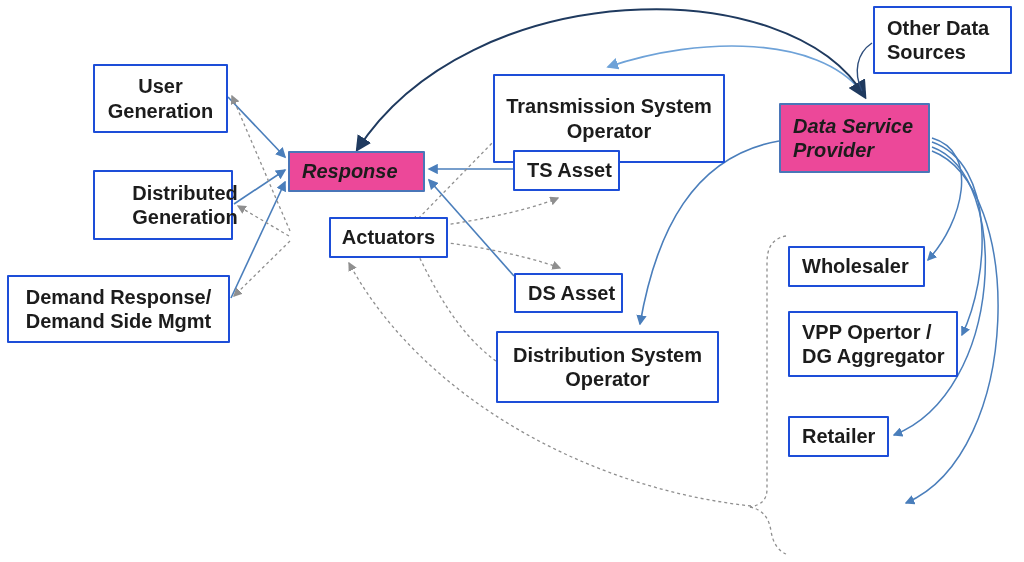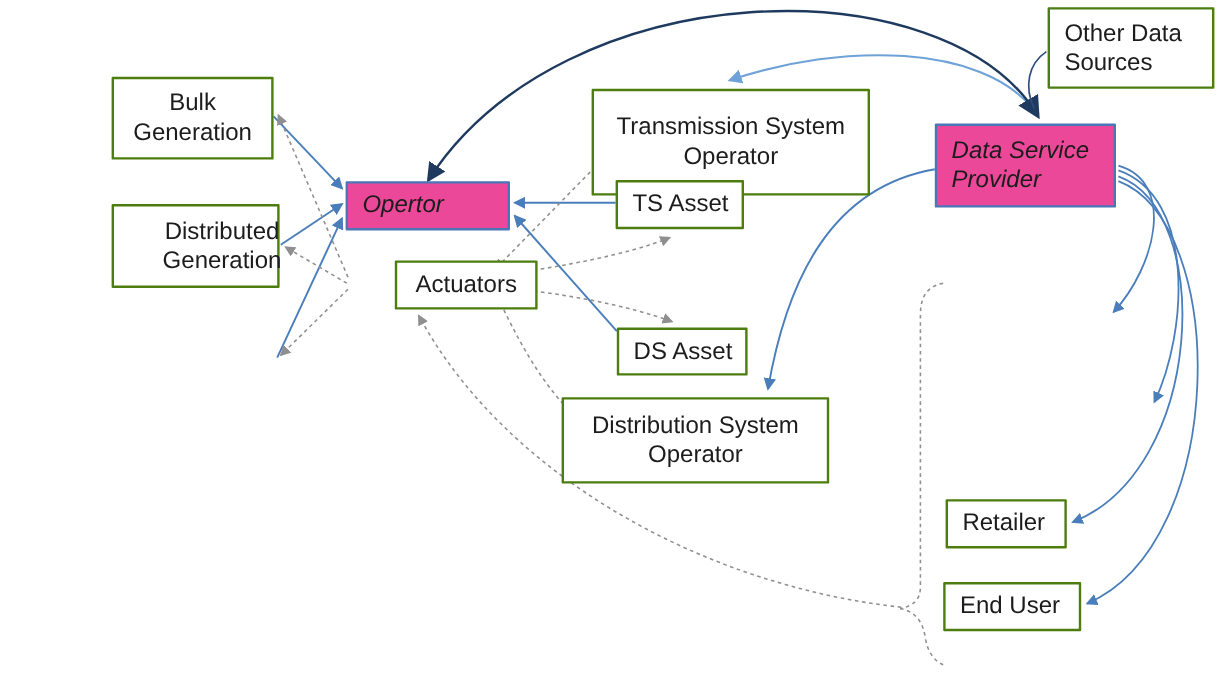--- a/index.html
+++ b/index.html
@@ -8,31 +8,32 @@
     width:1024px;height:562px;
     background:#ffffff;
     font-family:"Liberation Sans","DejaVu Sans",sans-serif;
     overflow:hidden;
   }
   #arrows{position:absolute;left:0;top:0;width:1024px;height:562px;z-index:0;}
   .node{
     position:absolute;
     box-sizing:border-box;
     background:#ffffff;
-    border:2px solid #4d7c0f;
+    border:2px solid #1d4ed8;
     border-radius:1px;
     display:flex;
     align-items:center;
     justify-content:center;
     text-align:center;
     font-size:20px;
     line-height:1.22;
     color:#1c1c1c;
     white-space:pre-line;
     z-index:1;
+    font-weight:bold;
   }
   .node.left{justify-content:flex-start;text-align:left;padding-left:12px;}
   .node.filled{
     background:#ec4899;
     border-color:#4a76b8;
     font-style:italic;
   }
 </style>
 </head>
 <body>
@@ -87,35 +88,39 @@
       <path d="M 409,230 C 460,224 525,212 558,198" marker-end="url(#m-gray)"></path>
       <path d="M 409,239 C 465,243 525,255 560,268" marker-end="url(#m-gray)"></path>
       <path d="M 496,139 L 413,224" marker-end="url(#m-gray)"></path>
       <path d="M 496,361 C 453,330 428,275 413,244" marker-end="url(#m-gray)"></path>
       <path d="M 751,506 C 585,488 420,395 349,263" marker-end="url(#m-gray)"></path>
       <path d="M 786,236 C 771,239 767,249 767,263 L 767,489 C 767,500 761,505 750,507"></path>
       <path d="M 750,507 C 764,510 769,519 771,531 C 773,544 779,551 786,554"></path>
     </g>
   </svg>
 
-  <div class="node" style="left:93px;top:64px;width:135px;height:69px;">Bulk
+  <div class="node" style="left:93px;top:64px;width:135px;height:69px;">User
 Generation</div>
   <div class="node" style="left:93px;top:170px;width:140px;height:70px;padding-left:44px;">Distributed
 Generation</div>
+  <div class="node" style="left:7px;top:275px;width:223px;height:68px;">Demand Response/
+Demand Side Mgmt</div>
 
-  <div class="node filled left" style="left:288px;top:151px;width:137px;height:41px;">Opertor</div>
+  <div class="node filled left" style="left:288px;top:151px;width:137px;height:41px;">Response</div>
   <div class="node" style="left:289px;top:217px;width:119px;height:41px;margin-left:40px;">Actuators</div>
 
   <div class="node" style="left:493px;top:74px;width:232px;height:89px;">Transmission System
 Operator</div>
   <div class="node left" style="left:513px;top:150px;width:107px;height:41px;">TS Asset</div>
   <div class="node left" style="left:514px;top:273px;width:109px;height:40px;">DS Asset</div>
-  <div class="node" style="left:468px;top:331px;width:223px;height:72px;">Distribution System
+  <div class="node" style="left:496px;top:331px;width:223px;height:72px;">Distribution System
 Operator</div>
 
   <div class="node left" style="left:873px;top:6px;width:139px;height:68px;">Other Data
 Sources</div>
   <div class="node filled left" style="left:779px;top:103px;width:151px;height:70px;">Data Service
 Provider</div>
+  <div class="node left" style="left:788px;top:246px;width:137px;height:41px;">Wholesaler</div>
+  <div class="node left" style="left:788px;top:311px;width:170px;height:66px;">VPP Opertor /
+DG Aggregator</div>
   <div class="node left" style="left:788px;top:416px;width:101px;height:41px;">Retailer</div>
-  <div class="node left" style="left:786px;top:485px;width:115px;height:41px;">End User</div>
 
 </div>
 
 </body></html>

